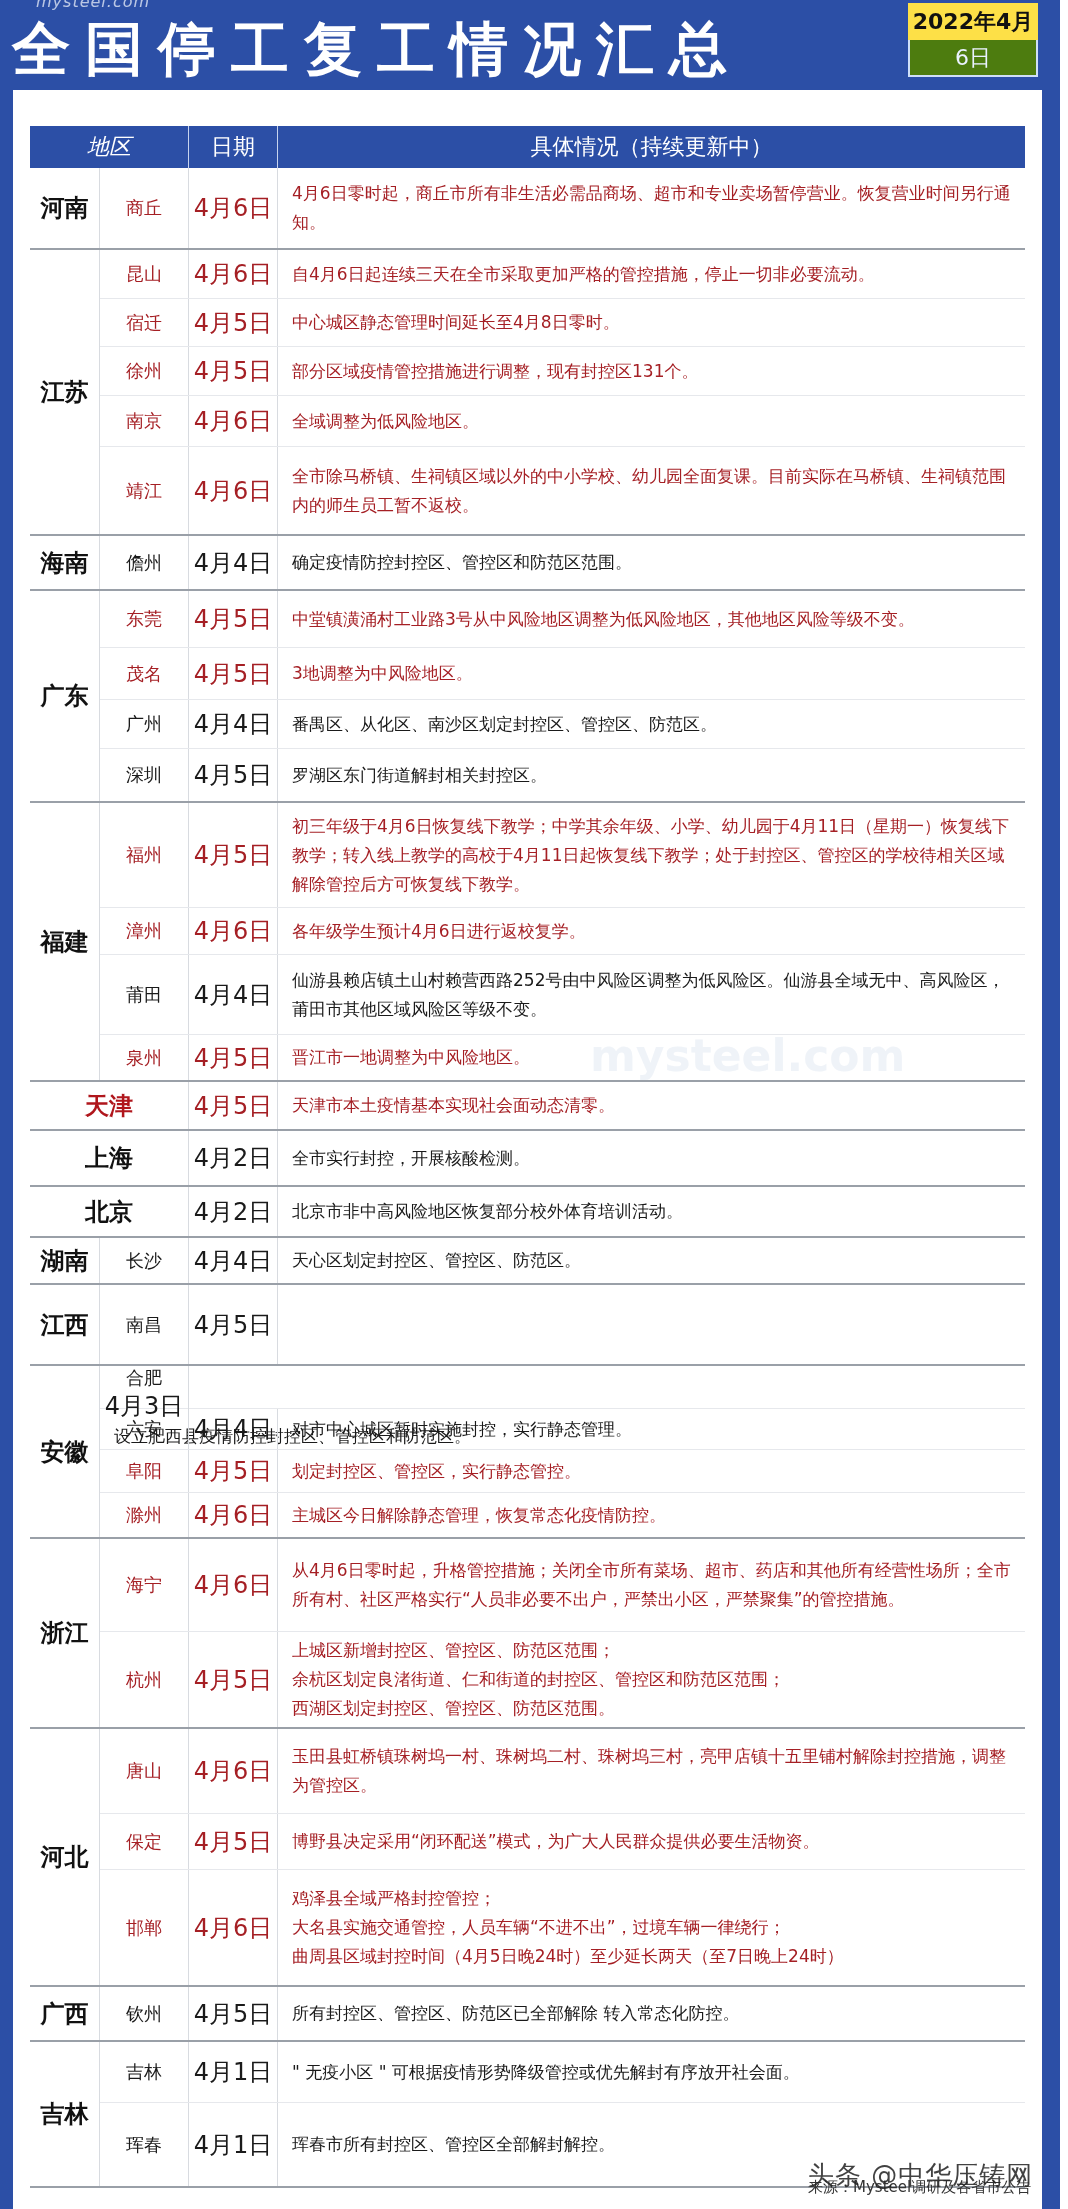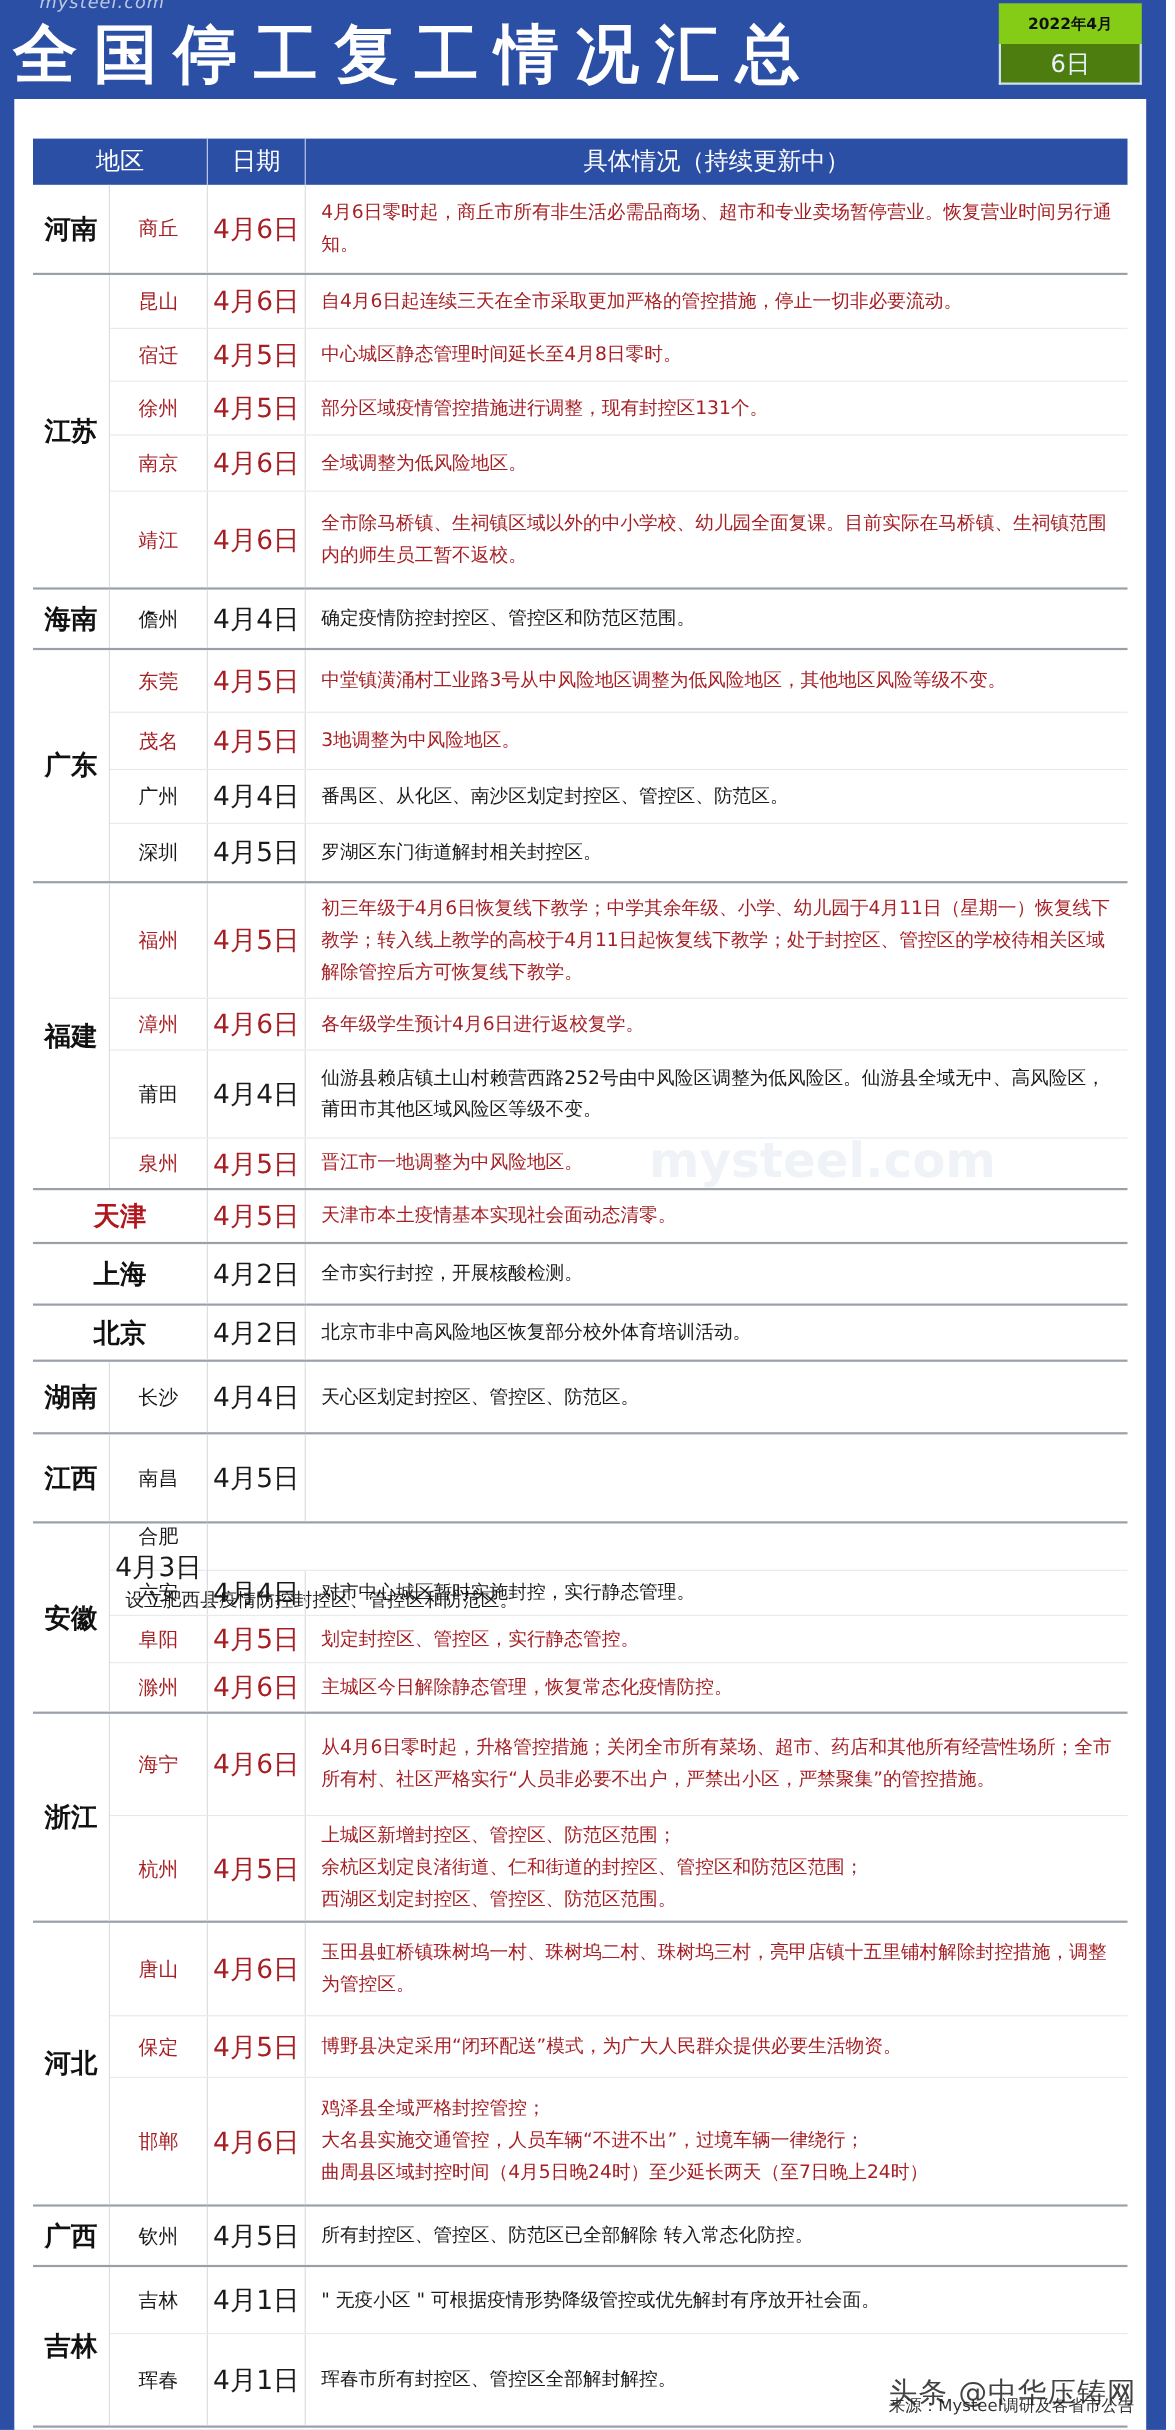--- a/index.html
+++ b/index.html
@@ -14,37 +14,37 @@
     position: absolute; left: 36px; top: -8px; font-size: 16px; color: #dfe6f5;
     font-style: italic; letter-spacing: 1px; opacity: .8;
   }
   .title {
     position: absolute; left: 12px; top: 14px; color: #ffffff;
     font-size: 58px; font-weight: bold; letter-spacing: 15px; line-height: 70px;
     white-space: nowrap;
   }
   .datebox { position: absolute; left: 908px; top: 3px; width: 130px; }
   .datebox .ym {
-    height: 37px; background: #84cc16; color: #111; font-size: 14px;
+    height: 37px; background: #fde047; color: #111; font-size: 22px;
     display: flex; align-items: center; justify-content: center; font-weight: bold;
   }
   .datebox .d {
     height: 37px; background: #4d7c0f; border: 2px solid #cfe0f8; border-top: none;
     color: #eaf2ff; font-size: 22px; display: flex; align-items: center; justify-content: center;
   }
   .panel {
     position: absolute; left: 13px; top: 90px; width: 1029px; height: 2119px; background: #ffffff;
   }
   .table { position: absolute; left: 30px; top: 126px; width: 995px; }
   .thead {
     display: flex; height: 42px; background: #2c4fa6; color: #ffffff; font-size: 22px;
   }
   .thead div { display: flex; align-items: center; justify-content: center; border-right: 1px solid #c7d4ef; }
   .thead div:last-child { border-right: none; }
-  .c-region { width: 159px; }
+  .c-region { width: 159px; font-style: italic; }
   .c-date { width: 89px; }
   .c-desc { width: 747px; }
 
   .group { display: flex; border-bottom: 2px solid #9aa0a8; }
   .prov {
     width: 70px; display: flex; align-items: center; justify-content: center;
     font-size: 24px; color: #111; font-weight: bold; border-right: 1px solid #d8dbe0;
   }
   .rows { flex: 1; }
   .row { display: flex; border-bottom: 1px solid #e6e8ec; }
@@ -222,21 +222,21 @@
           <div class="row" style="height: 49px;">
             <div class="city black">北京</div>
             <div class="date black">4月2日</div>
             <div class="desc black">北京市非中高风险地区恢复部分校外体育培训活动。</div>
           </div>
         </div>
       </div>
       <div class="group">
         <div class="prov">湖南</div>
         <div class="rows">
-          <div class="row" style="height: 64px;">
+          <div class="row" style="height: 45px;">
             <div class="city black">长沙</div>
             <div class="date black">4月4日</div>
             <div class="desc black">天心区划定封控区、管控区、防范区。</div>
           </div>
         </div>
       </div>
       <div class="group">
         <div class="prov">江西</div>
         <div class="rows">
           <div class="row" style="height: 79px;">

